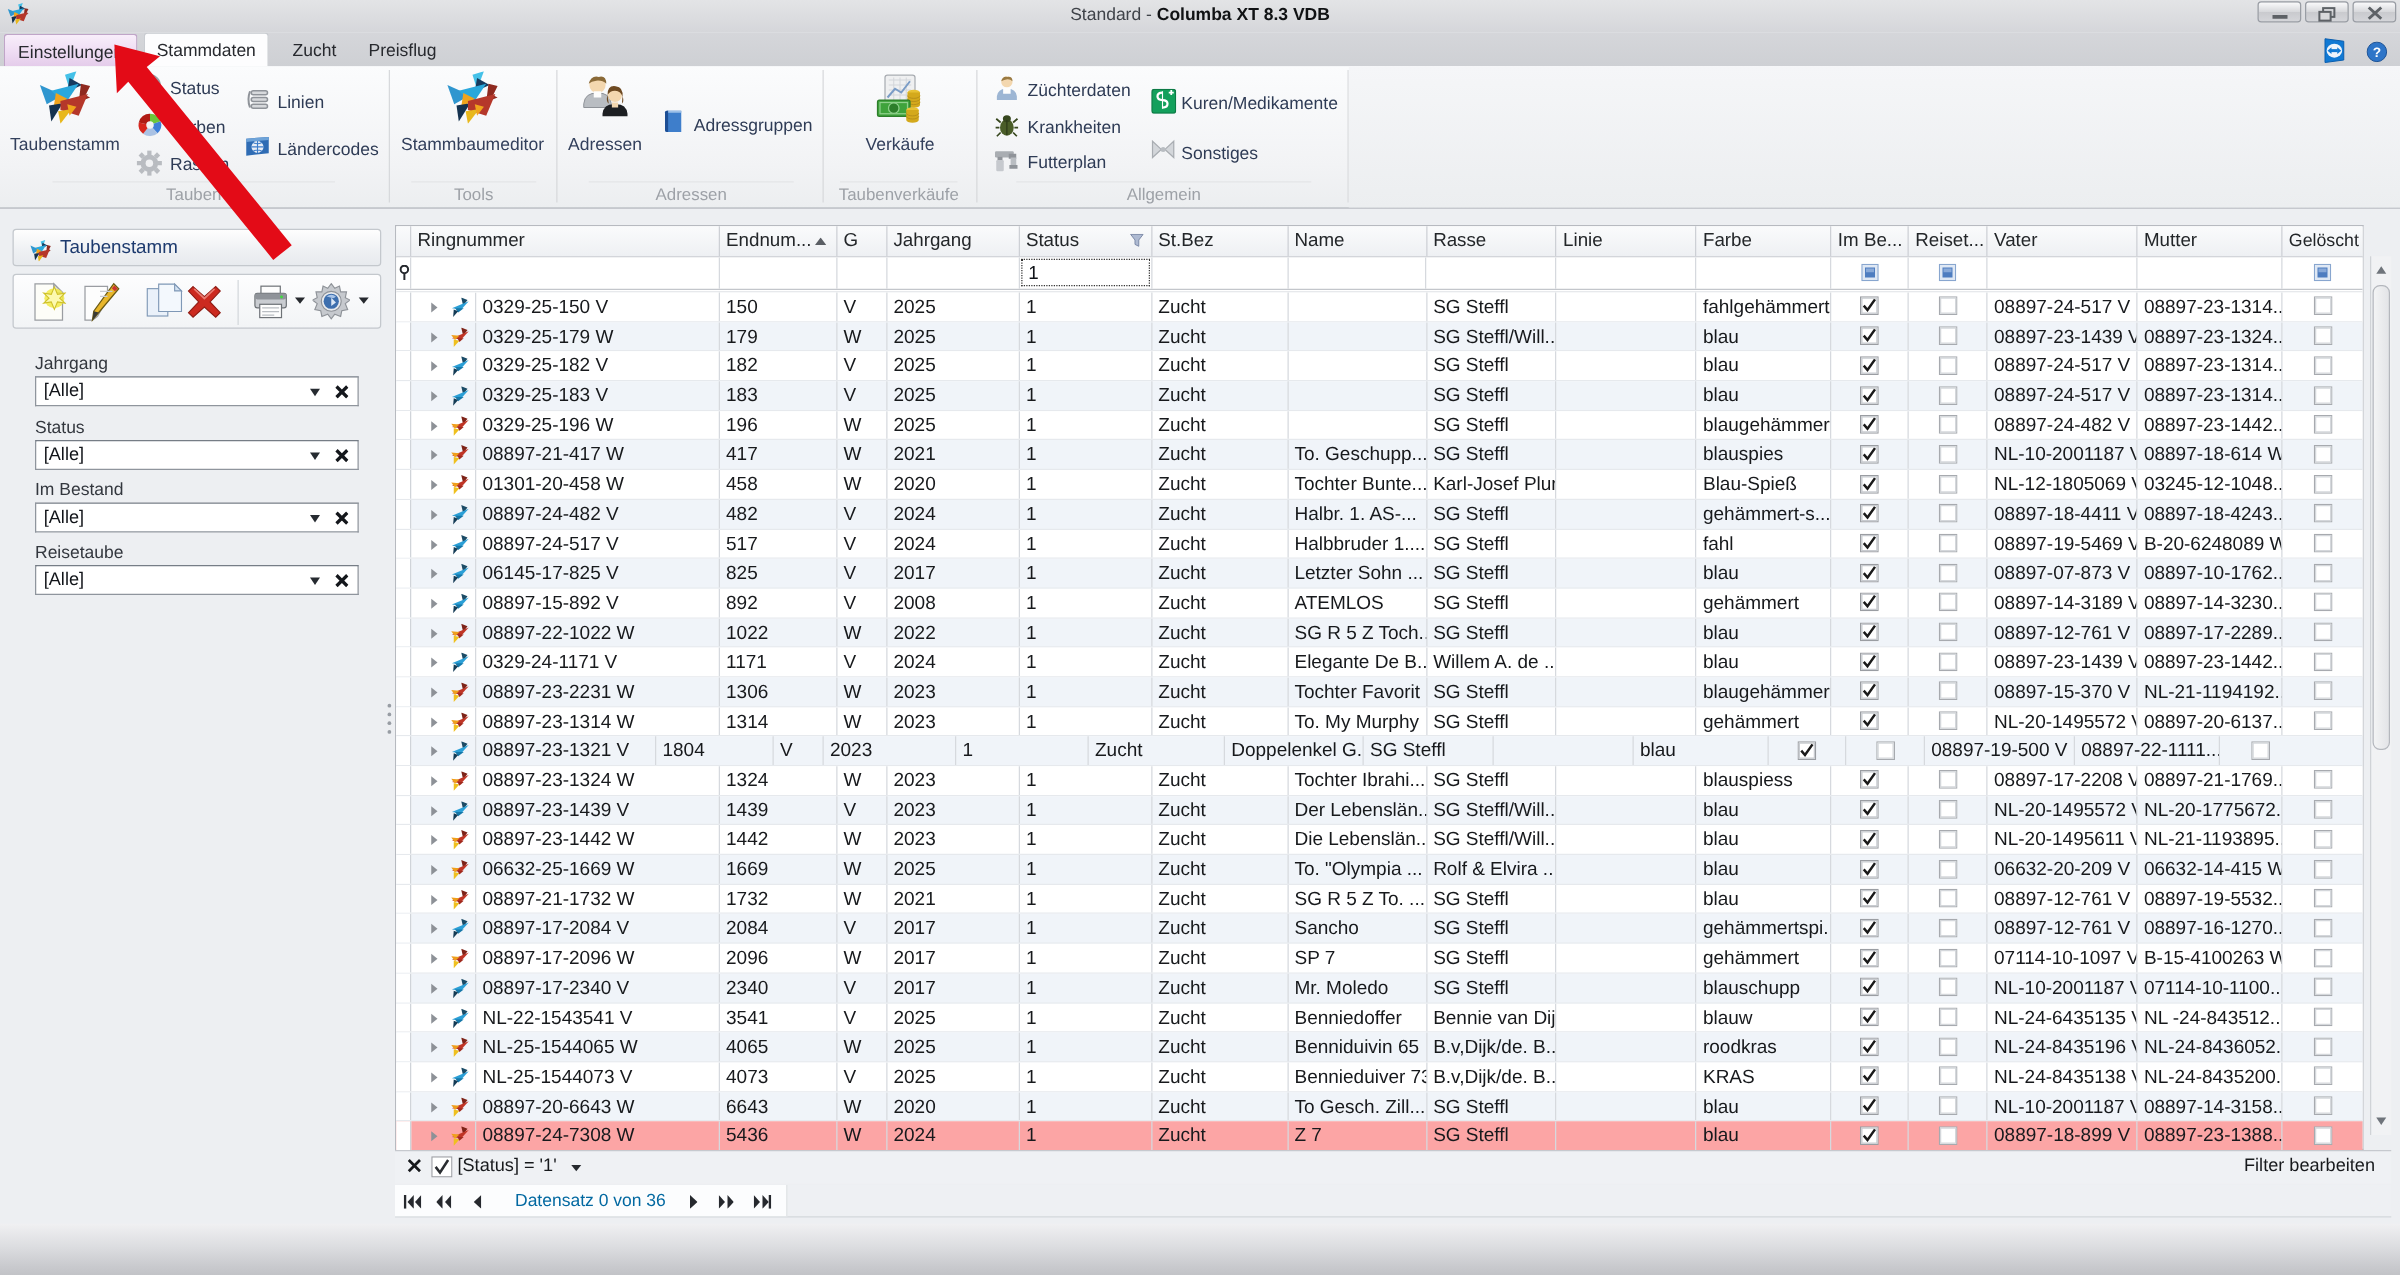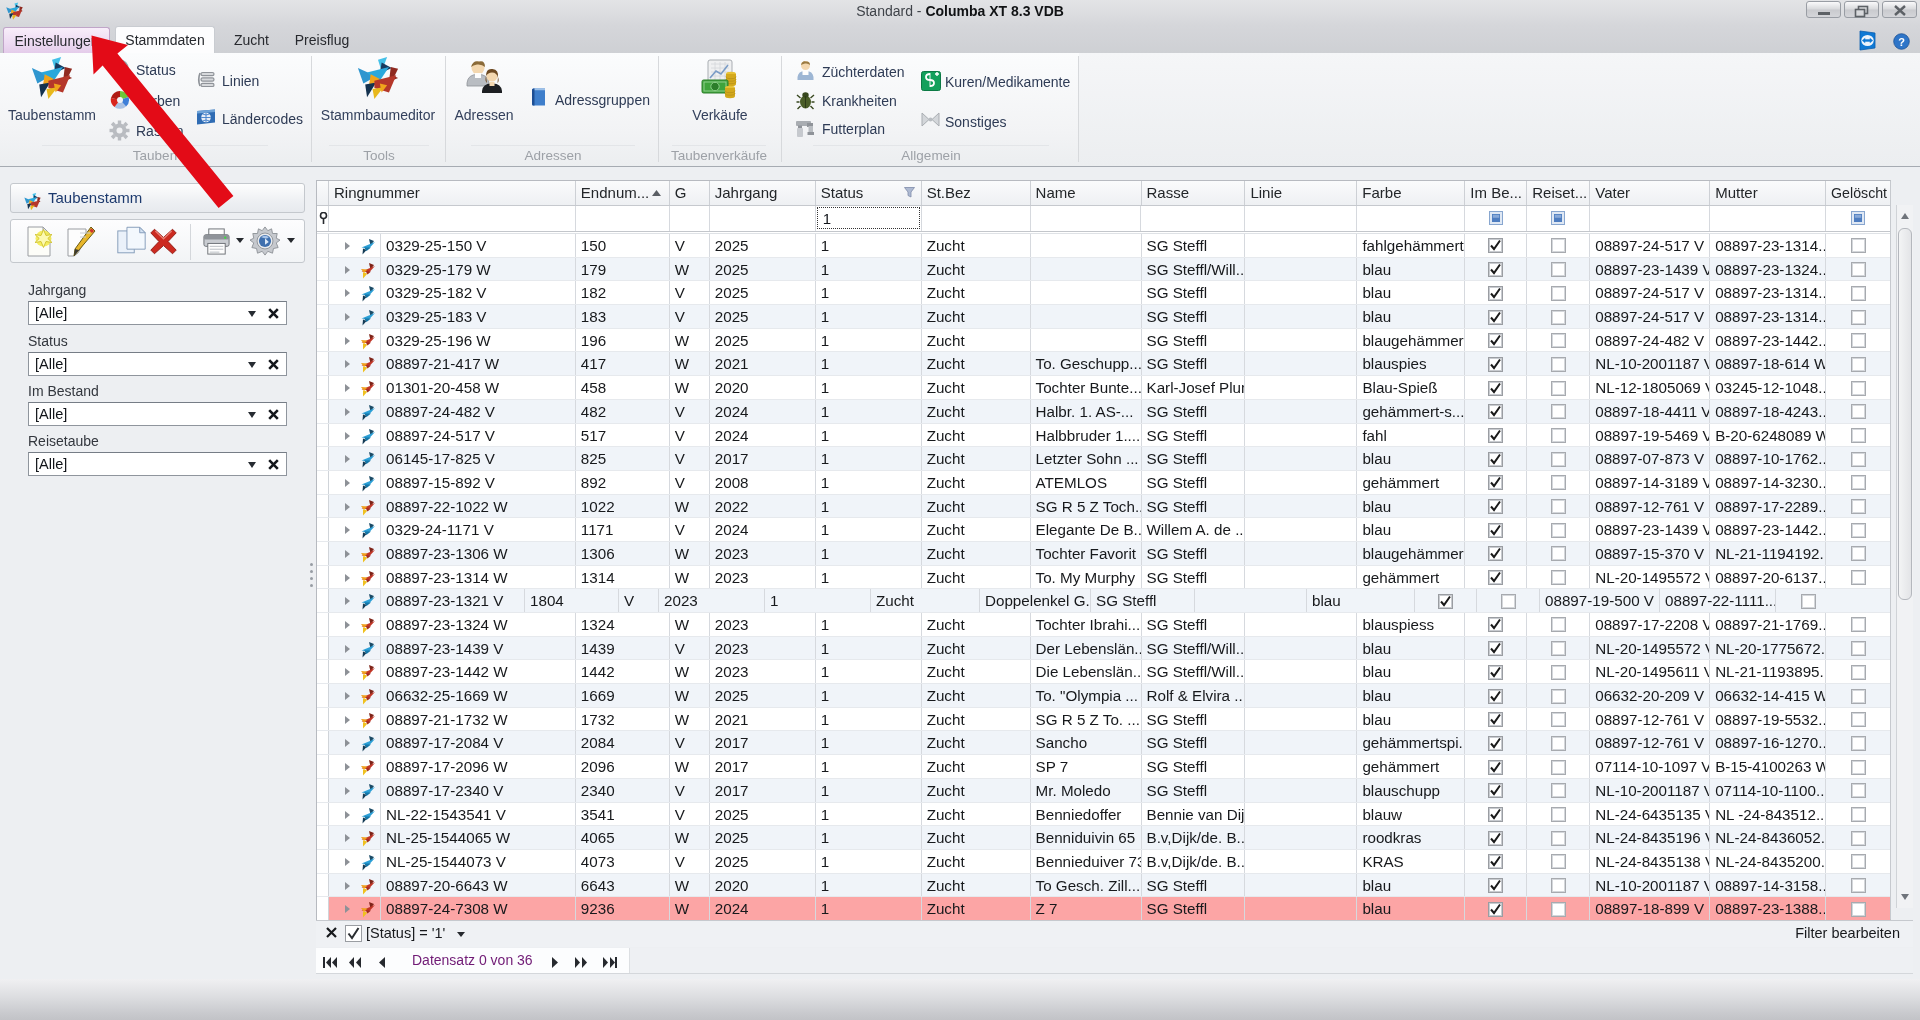--- a/index.html
+++ b/index.html
@@ -57,21 +57,21 @@
 
 #vscroll{left:1896px;top:205px;width:17px;height:703px;background:#f1f2f4;border-left:1px solid #d0d3d7}
 #vthumb{position:absolute;left:1px;top:23px;width:14px;height:372px;background:linear-gradient(90deg,#f3f4f5,#e3e4e7);border:1px solid #b4b7bd;border-radius:6px}
 .sarr{position:absolute;left:4px;width:0;height:0;border-left:4.5px solid transparent;border-right:4.5px solid transparent}
 
 #fbar{left:316px;top:920px;width:1597px;height:27px;background:#eff1f4;border-top:1px solid #c6c9ce;font-size:14.5px;color:#17191c}
 #navbar{left:316px;top:948px;width:1597px;height:26px;background:#eef0f3;border-bottom:1px solid #d4d7db}
 #navwhite{position:absolute;left:0;top:0;width:314px;height:25px;background:#fcfdfe;border-right:1px solid #dcdfe2}
 #statusbar{left:0;top:979px;width:1920px;height:41px;background:linear-gradient(#f0f0f2,#dcdde0 45%,#c8c9cd 85%,#c2c3c7)}
 .navico{position:absolute;top:6px}
-#datens{position:absolute;left:96px;top:4px;font-size:14px;color:#701a75}
+#datens{position:absolute;left:96px;top:4px;font-size:14px;color:#0369a1}
 </style></head>
 <body>
 <div class="abs" id="titlebar"></div>
 <div class="abs" id="tabrow"></div>
 <div class="abs" id="title"><span>Standard - </span><b>Columba XT 8.3 VDB</b></div>
 
 <div class="abs" style="left:5px;top:2px"><svg width="19" height="18" viewBox="0 0 48 48">
       <polygon points="2,14 22,22 8,30" fill="#2f96cf"></polygon>
       <polygon points="24,4 34,1 28,17" fill="#45c1e8"></polygon>
       <polygon points="28,7 39,13 26,19" fill="#173a5e"></polygon>
@@ -914,21 +914,21 @@
         <div class="ind"></div>
         <div class="c ringc" style="width:247px">
           <span class="exp"></span>
           <span class="bird"><svg width="16" height="16" viewBox="0 0 16 16">
               <polygon points="9,0 14,2 10.5,6.5" fill="#7e2318"></polygon>
               <polygon points="1.5,8.5 15,3 9,9.5" fill="#c03526"></polygon>
               <polygon points="1,6 7.5,6.5 4,10" fill="#ef9f1c"></polygon>
               <polygon points="3,9.5 7.5,10.5 3,15.5" fill="#efc01f"></polygon>
               <polygon points="6,8.5 11,8.5 7.5,11.5" fill="#a02a1e"></polygon>
             </svg></span>
-          <span class="ringtxt">08897-23-1306 W</span>
+          <span class="ringtxt">08897-23-2231 W</span>
         </div>
         <div class="c" style="width:94px">1306</div>
         <div class="c" style="width:40px">W</div>
         <div class="c" style="width:106px">2023</div>
         <div class="c" style="width:106px">1</div>
         <div class="c" style="width:109px">Zucht</div>
         <div class="c" style="width:111px">Tochter Favorit</div>
         <div class="c" style="width:104px">SG Steffl</div>
         <div class="c" style="width:112px"></div>
         <div class="c" style="width:108px">blaugehämmert</div>
@@ -1480,21 +1480,21 @@
           <span class="exp"></span>
           <span class="bird"><svg width="16" height="16" viewBox="0 0 16 16">
               <polygon points="9,0 14,2 10.5,6.5" fill="#7e2318"></polygon>
               <polygon points="1.5,8.5 15,3 9,9.5" fill="#c03526"></polygon>
               <polygon points="1,6 7.5,6.5 4,10" fill="#ef9f1c"></polygon>
               <polygon points="3,9.5 7.5,10.5 3,15.5" fill="#efc01f"></polygon>
               <polygon points="6,8.5 11,8.5 7.5,11.5" fill="#a02a1e"></polygon>
             </svg></span>
           <span class="ringtxt">08897-24-7308 W</span>
         </div>
-        <div class="c" style="width:94px">9236</div>
+        <div class="c" style="width:94px">5436</div>
         <div class="c" style="width:40px">W</div>
         <div class="c" style="width:106px">2024</div>
         <div class="c" style="width:106px">1</div>
         <div class="c" style="width:109px">Zucht</div>
         <div class="c" style="width:111px">Z 7</div>
         <div class="c" style="width:104px">SG Steffl</div>
         <div class="c" style="width:112px"></div>
         <div class="c" style="width:108px">blau</div>
         <div class="c ck" style="width:62px"><svg width="15" height="15" viewBox="0 0 15 15">
             <rect x="0.5" y="0.5" width="14" height="14" fill="#fff" stroke="#9a9da2"></rect>

